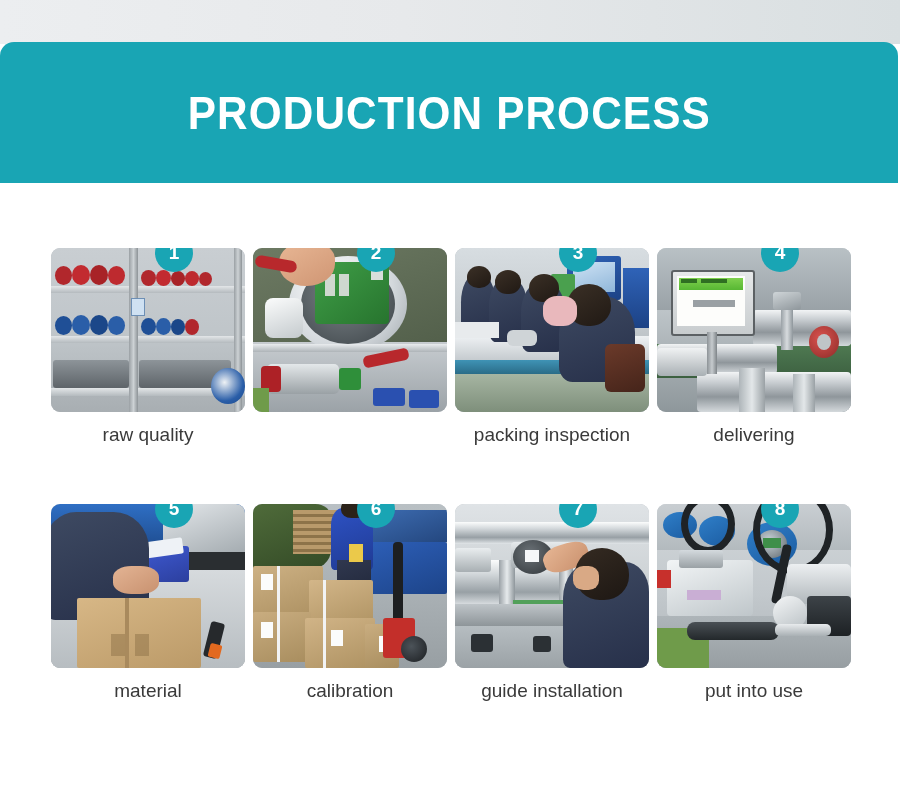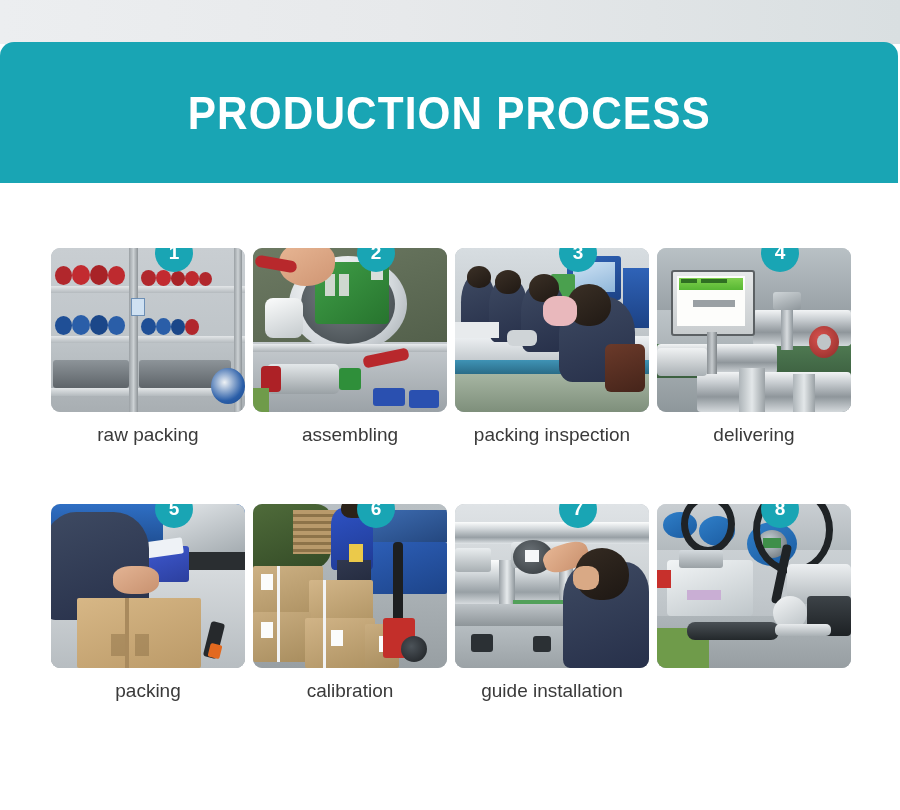--- a/index.html
+++ b/index.html
@@ -146,21 +146,21 @@
         <div class="l mtr" style="left:105px;top:70px;width:15px;height:17px;background:#2a5ea8;"></div>
         <div class="l mtr" style="left:120px;top:71px;width:14px;height:16px;background:#1b4789;"></div>
         <div class="l mtr" style="left:134px;top:71px;width:14px;height:16px;background:#b1272c;"></div>
         <div class="l" style="left:2px;top:112px;width:76px;height:28px;background:linear-gradient(180deg,#8d9499,#5e6469);border-radius:3px;"></div>
         <div class="l" style="left:88px;top:112px;width:92px;height:28px;background:linear-gradient(180deg,#8d9499,#5e6469);border-radius:3px;"></div>
         <div class="l" style="left:160px;top:120px;width:34px;height:36px;background:radial-gradient(circle at 40% 40%,#eef2f5,#2a5ea8 62%,#1b4789);border-radius:50%;"></div>
         <div class="l" style="left:80px;top:50px;width:12px;height:16px;background:#cfe1f2;border:1px solid #6d8fb5;"></div>
       </div>
       <div class="badge">1</div>
     </div>
-    <div class="caption">raw packing</div>
+    <div class="caption">raw quality</div>
   </div>
 
   <div class="card">
     <div class="thumb">
       <div class="scene">
         <div class="l s2top" style="left:0;top:0;width:194px;height:94px;"></div>
         <div class="l s2bot" style="left:0;top:94px;width:194px;height:70px;"></div>
         <div class="l housing" style="left:36px;top:8px;width:118px;height:96px;"></div>
         <div class="l" style="left:48px;top:16px;width:94px;height:80px;background:radial-gradient(circle at 45% 35%,#7f878c,#3b4246);border-radius:50%;"></div>
         <div class="l pcb" style="left:62px;top:14px;width:74px;height:62px;border-radius:4px;"></div>
@@ -174,21 +174,20 @@
         <div class="l" style="left:14px;top:116px;width:72px;height:30px;background:linear-gradient(180deg,#e4e8ea,#9aa1a5);border-radius:5px;"></div>
         <div class="l" style="left:8px;top:118px;width:20px;height:26px;background:#ad2126;border-radius:4px;"></div>
         <div class="l" style="left:86px;top:120px;width:22px;height:22px;background:#2f8f3a;border-radius:3px;"></div>
         <div class="l" style="left:110px;top:104px;width:46px;height:12px;background:#b8282c;border-radius:5px;transform:rotate(-12deg);"></div>
         <div class="l" style="left:120px;top:140px;width:32px;height:18px;background:#2a50b0;border-radius:3px;"></div>
         <div class="l" style="left:156px;top:142px;width:30px;height:18px;background:#2a50b0;border-radius:3px;"></div>
         <div class="l" style="left:0;top:140px;width:16px;height:24px;background:#6f9b4a;"></div>
       </div>
       <div class="badge">2</div>
     </div>
-    <div class="caption">assembling</div>
   </div>
 
   <div class="card">
     <div class="thumb">
       <div class="scene s3">
         <div class="l" style="left:112px;top:8px;width:54px;height:44px;background:linear-gradient(160deg,#2f63b8,#1c4285);border-radius:3px;"></div>
         <div class="l" style="left:118px;top:14px;width:42px;height:30px;background:linear-gradient(160deg,#cfe3f5,#8fb6d9);"></div>
         <div class="l" style="left:96px;top:26px;width:24px;height:28px;background:#4aa04e;border-radius:2px;"></div>
         <div class="l" style="left:168px;top:20px;width:26px;height:60px;background:linear-gradient(180deg,#2f63b8,#1c4285);"></div>
         <div class="l bench" style="left:0;top:88px;width:194px;height:26px;"></div>
@@ -253,21 +252,21 @@
         <div class="l" style="left:62px;top:62px;width:46px;height:28px;background:linear-gradient(150deg,#e3b494,#c8916f);border-radius:40%;"></div>
         <div class="l box" style="left:26px;top:94px;width:124px;height:70px;border-radius:2px;"></div>
         <div class="l" style="left:74px;top:94px;width:4px;height:70px;background:#a98a5d;"></div>
         <div class="l" style="left:60px;top:130px;width:14px;height:22px;background:#8d7147;opacity:.5;"></div>
         <div class="l" style="left:84px;top:130px;width:14px;height:22px;background:#8d7147;opacity:.5;"></div>
         <div class="l" style="left:156px;top:118px;width:14px;height:36px;background:#26292c;border-radius:3px;transform:rotate(14deg);"></div>
         <div class="l" style="left:158px;top:140px;width:12px;height:14px;background:#e2691f;border-radius:2px;transform:rotate(14deg);"></div>
       </div>
       <div class="badge">5</div>
     </div>
-    <div class="caption">packing</div>
+    <div class="caption">material</div>
   </div>
 
   <div class="card">
     <div class="thumb">
       <div class="scene s6">
         <div class="l hedge" style="left:0;top:0;width:78px;height:66px;border-radius:0 20% 30% 0;"></div>
         <div class="l" style="left:40px;top:6px;width:82px;height:44px;background:repeating-linear-gradient(180deg,#b99a6b 0,#b99a6b 4px,#8d7349 4px,#8d7349 7px);"></div>
         <div class="l" style="left:112px;top:24px;width:30px;height:22px;background:#5f7b4e;border-radius:3px;"></div>
         <div class="l pallet" style="left:112px;top:38px;width:82px;height:52px;border-radius:2px;"></div>
         <div class="l" style="left:104px;top:6px;width:90px;height:32px;background:linear-gradient(160deg,#3f6fb5,#24477f);"></div>
@@ -340,15 +339,16 @@
         <div class="l" style="left:30px;top:86px;width:34px;height:10px;background:#c9aed4;"></div>
         <div class="l" style="left:0;top:66px;width:14px;height:18px;background:#c7302c;"></div>
         <div class="l" style="left:130px;top:60px;width:64px;height:40px;background:linear-gradient(180deg,#eceff1,#b0b7bb);border-radius:5px;"></div>
         <div class="l" style="left:116px;top:92px;width:34px;height:34px;background:linear-gradient(150deg,#f4f6f7,#b9c0c4);border-radius:50%;"></div>
         <div class="l" style="left:150px;top:92px;width:44px;height:40px;background:linear-gradient(180deg,#3d4348,#1d2124);border-radius:4px;"></div>
         <div class="l" style="left:30px;top:118px;width:92px;height:18px;background:linear-gradient(180deg,#4a5055,#23282b);border-radius:8px;"></div>
         <div class="l" style="left:118px;top:120px;width:56px;height:12px;background:linear-gradient(180deg,#e8ebed,#a9b0b4);border-radius:5px;"></div>
       </div>
       <div class="badge">8</div>
     </div>
+    <div class="caption">put into use</div>
   </div>
 
 </div>
 
 </body></html>

